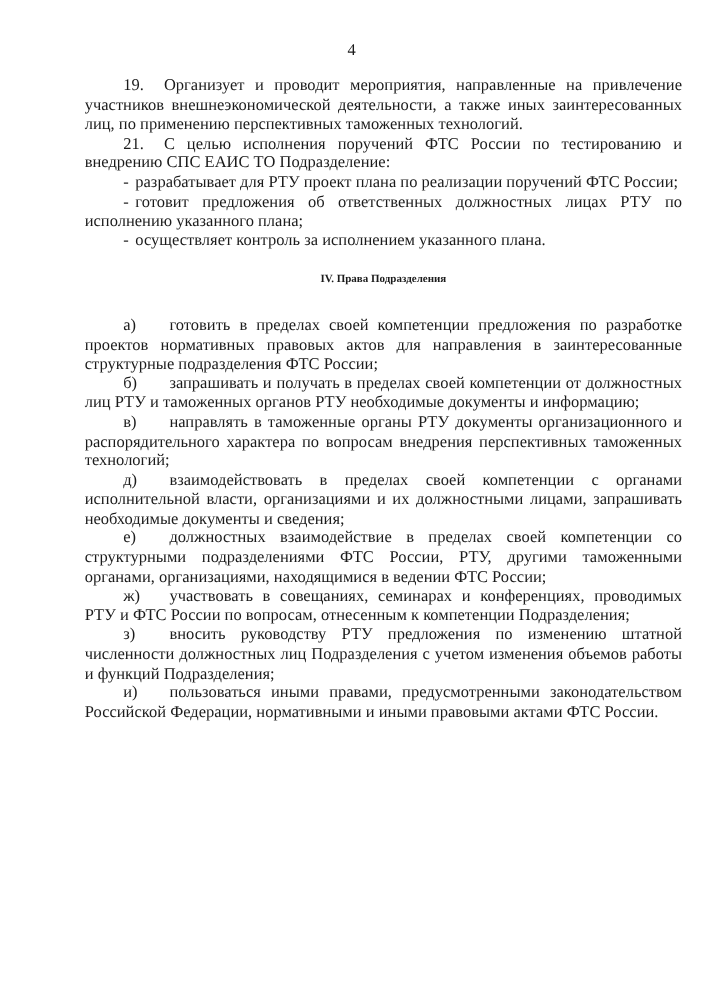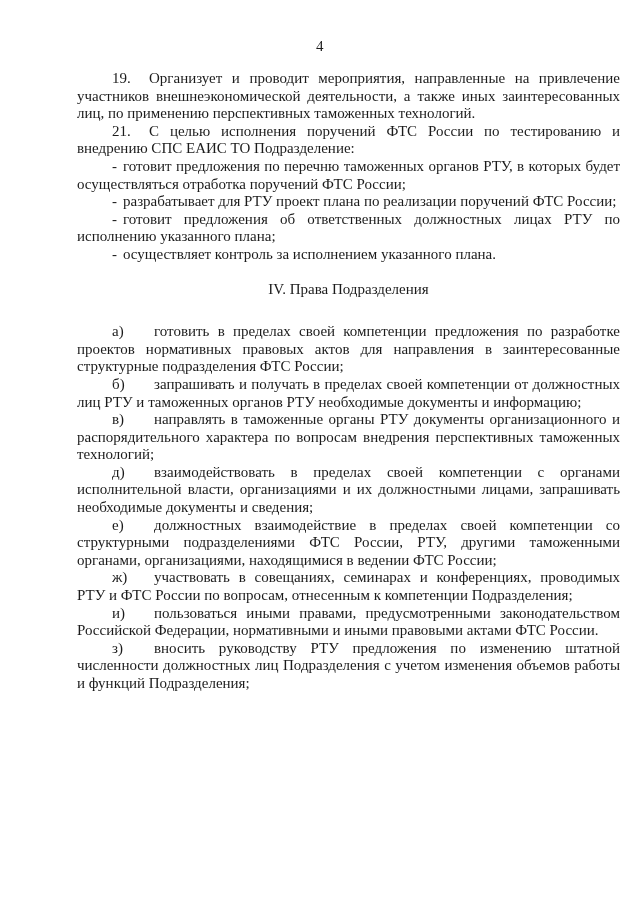--- a/index.html
+++ b/index.html
@@ -34,39 +34,38 @@
   }
   .para { margin: 0; text-indent: 35px; }
   .marker { display: inline-block; text-indent: 0; }
   .m-num  { width: 37px; }
   .m-dash { width: 11px; }
   .m-let  { width: 42px; }
   .heading {
     margin: 17px 0 25px 0;
     text-indent: 0;
     text-align: center;
-    font-weight: normal;
-    font-size: 15px;
+    font-weight: bold;
+    font-size: 10px;
     line-height: 17.6px;
   }
 </style>
 </head>
 <body>
 
 <div class="page">
   <div class="page-number">4</div>
 
   <div class="content">
 
     <p class="para"><span class="marker m-num">19.</span><span>Организует и проводит мероприятия, направленные на привлечение участников внешнеэкономической деятельности, а также иных заинтересованных лиц, по применению перспективных таможенных технологий.</span></p>
 
 
     <p class="para"><span class="marker m-num">21.</span><span>С целью исполнения поручений ФТС России по тестированию и внедрению СПС ЕАИС ТО Подразделение:</span></p>
 
-    <p class="para"><span class="marker m-dash">-</span><span>готовит предложения по перечню таможенных органов РТУ, в которых будет осуществляться отработка поручений ФТС России;</span></p>
 
     <p class="para"><span class="marker m-dash">-</span><span>разрабатывает для РТУ проект плана по реализации поручений ФТС России;</span></p>
 
     <p class="para"><span class="marker m-dash">-</span><span>готовит предложения об ответственных должностных лицах РТУ по исполнению указанного плана;</span></p>
 
     <p class="para"><span class="marker m-dash">-</span><span>осуществляет контроль за исполнением указанного плана.</span></p>
 
     <p class="para heading">IV. Права Подразделения</p>
 
 
@@ -76,18 +75,18 @@
 
     <p class="para"><span class="marker m-let">в)</span><span>направлять в таможенные органы РТУ документы организационного и распорядительного характера по вопросам внедрения перспективных таможенных технологий;</span></p>
 
 
     <p class="para"><span class="marker m-let">д)</span><span>взаимодействовать в пределах своей компетенции с органами исполнительной власти, организациями и их должностными лицами, запрашивать необходимые документы и сведения;</span></p>
 
     <p class="para"><span class="marker m-let">е)</span><span>должностных взаимодействие в пределах своей компетенции со структурными подразделениями ФТС России, РТУ, другими таможенными органами, организациями, находящимися в ведении ФТС России;</span></p>
 
     <p class="para"><span class="marker m-let">ж)</span><span>участвовать в совещаниях, семинарах и конференциях, проводимых РТУ и ФТС России по вопросам, отнесенным к компетенции Подразделения;</span></p>
 
+    <p class="para"><span class="marker m-let">з)</span><span>вносить руководству РТУ предложения по изменению штатной численности должностных лиц Подразделения с учетом изменения объемов работы и функций Подразделения;</span></p>
+
     <p class="para"><span class="marker m-let">и)</span><span>пользоваться иными правами, предусмотренными законодательством Российской Федерации, нормативными и иными правовыми актами ФТС России.</span></p>
-
-    <p class="para"><span class="marker m-let">з)</span><span>вносить руководству РТУ предложения по изменению штатной численности должностных лиц Подразделения с учетом изменения объемов работы и функций Подразделения;</span></p>
 
   </div>
 </div>
 
 </body></html>

